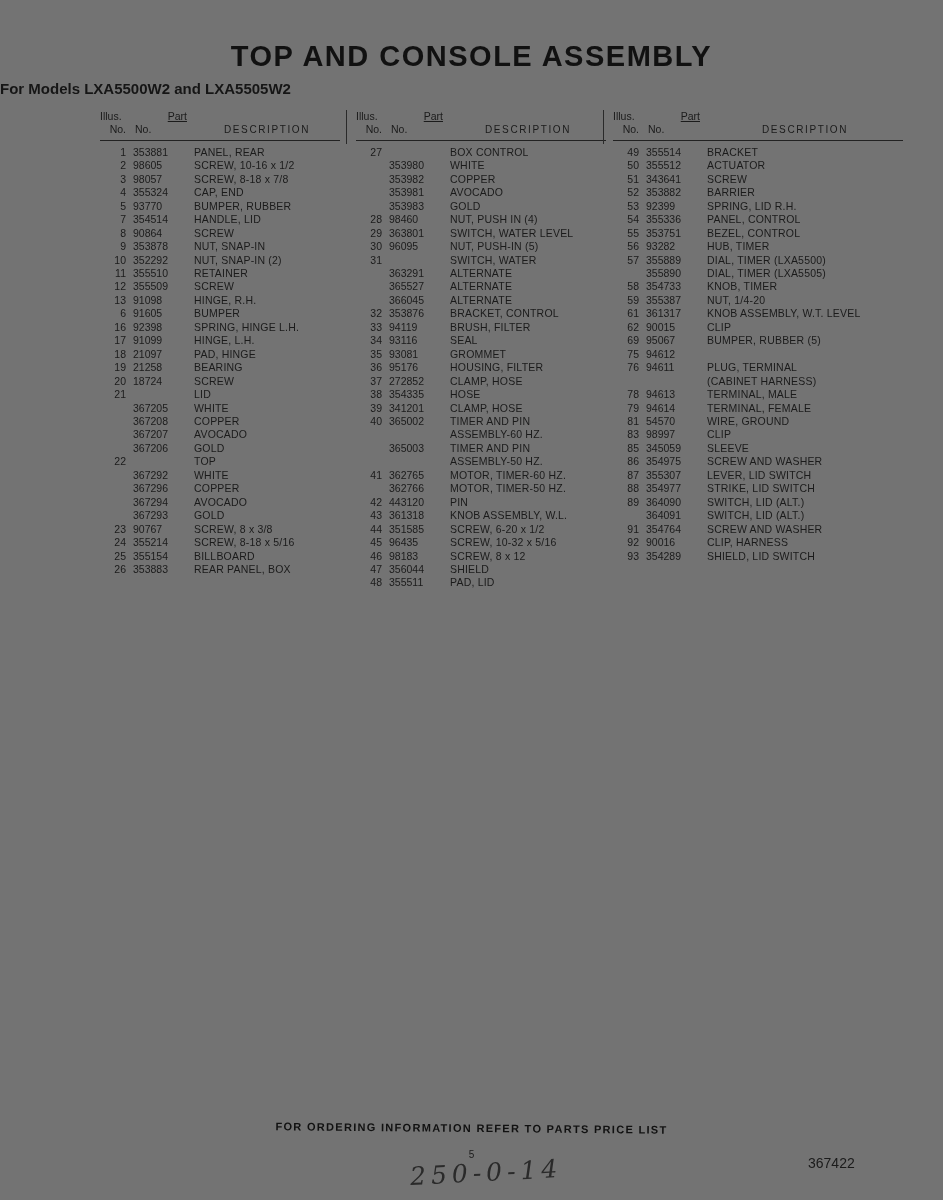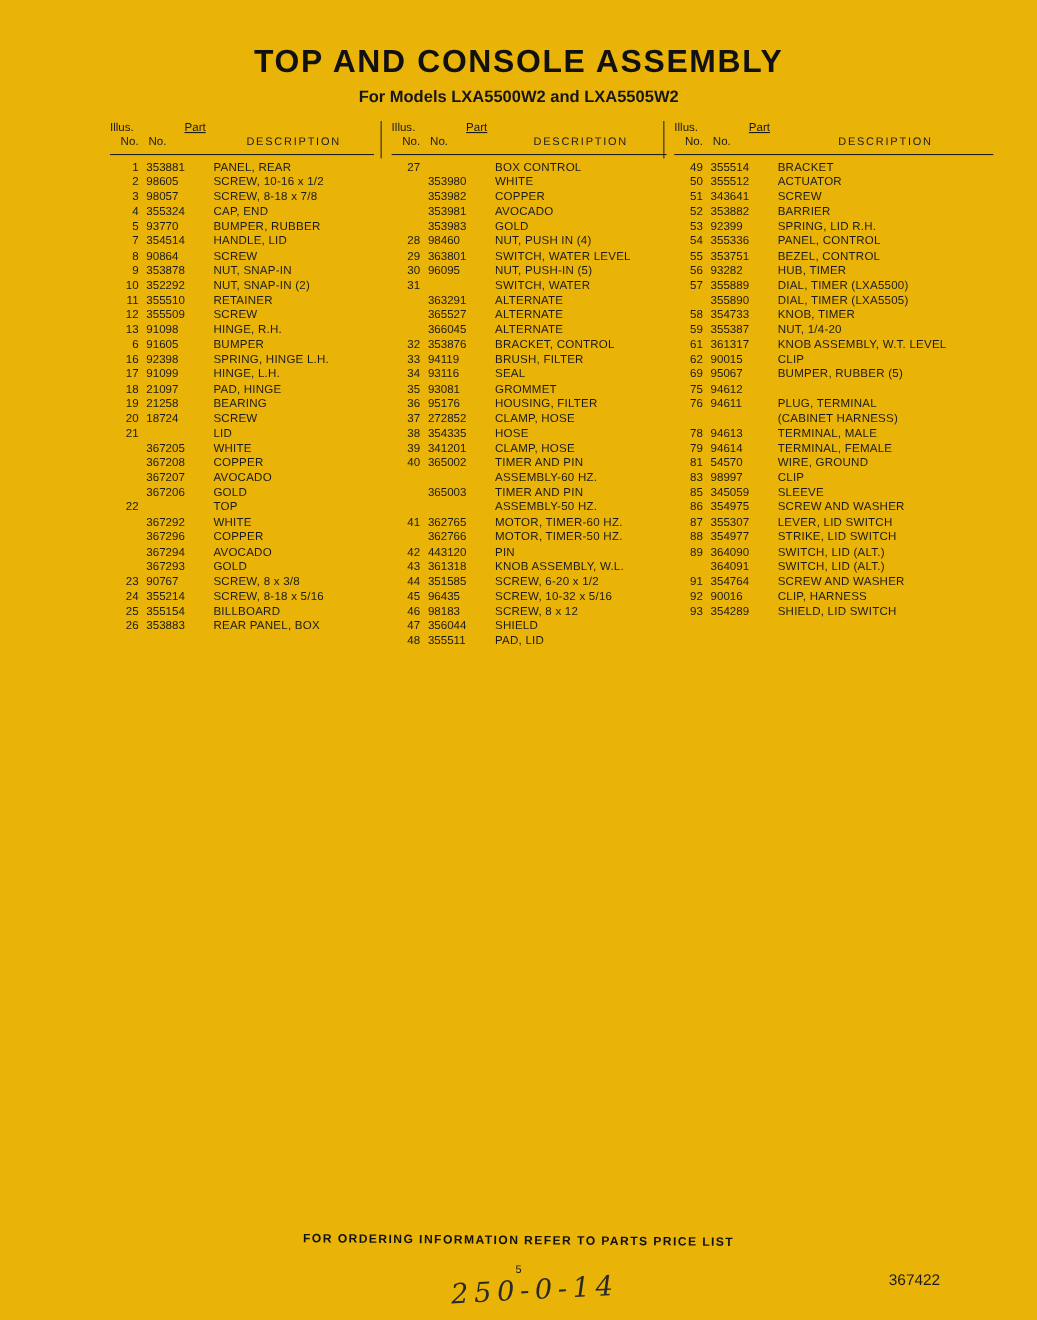--- a/index.html
+++ b/index.html
@@ -1,37 +1,37 @@
 <!DOCTYPE html>
 <html><head>
 <meta charset="utf-8">
 <style>
   html, body { margin: 0; padding: 0; background: #ffffff; }
   .page {
     position: relative;
     width: 943px;
     height: 1200px;
-    background: #eab308;
+    background: #737373;
     font-family: "Liberation Sans", sans-serif;
     color: #1b1b1b;
     overflow: hidden;
   }
   .title {
     position: absolute;
     top: 40px; left: 0; width: 100%;
     text-align: center;
     font-size: 29px;
     font-weight: 700;
     letter-spacing: 1.5px;
     color: #111;
   }
   .subtitle {
     position: absolute;
     top: 80px; left: 0; width: 100%;
-    text-align: center;
+    text-align: left;
     font-size: 15px;
     font-weight: 700;
     color: #161616;
   }
   .column {
     position: absolute;
     top: 110px;
     font-size: 10.5px;
     line-height: 13.45px;
   }

